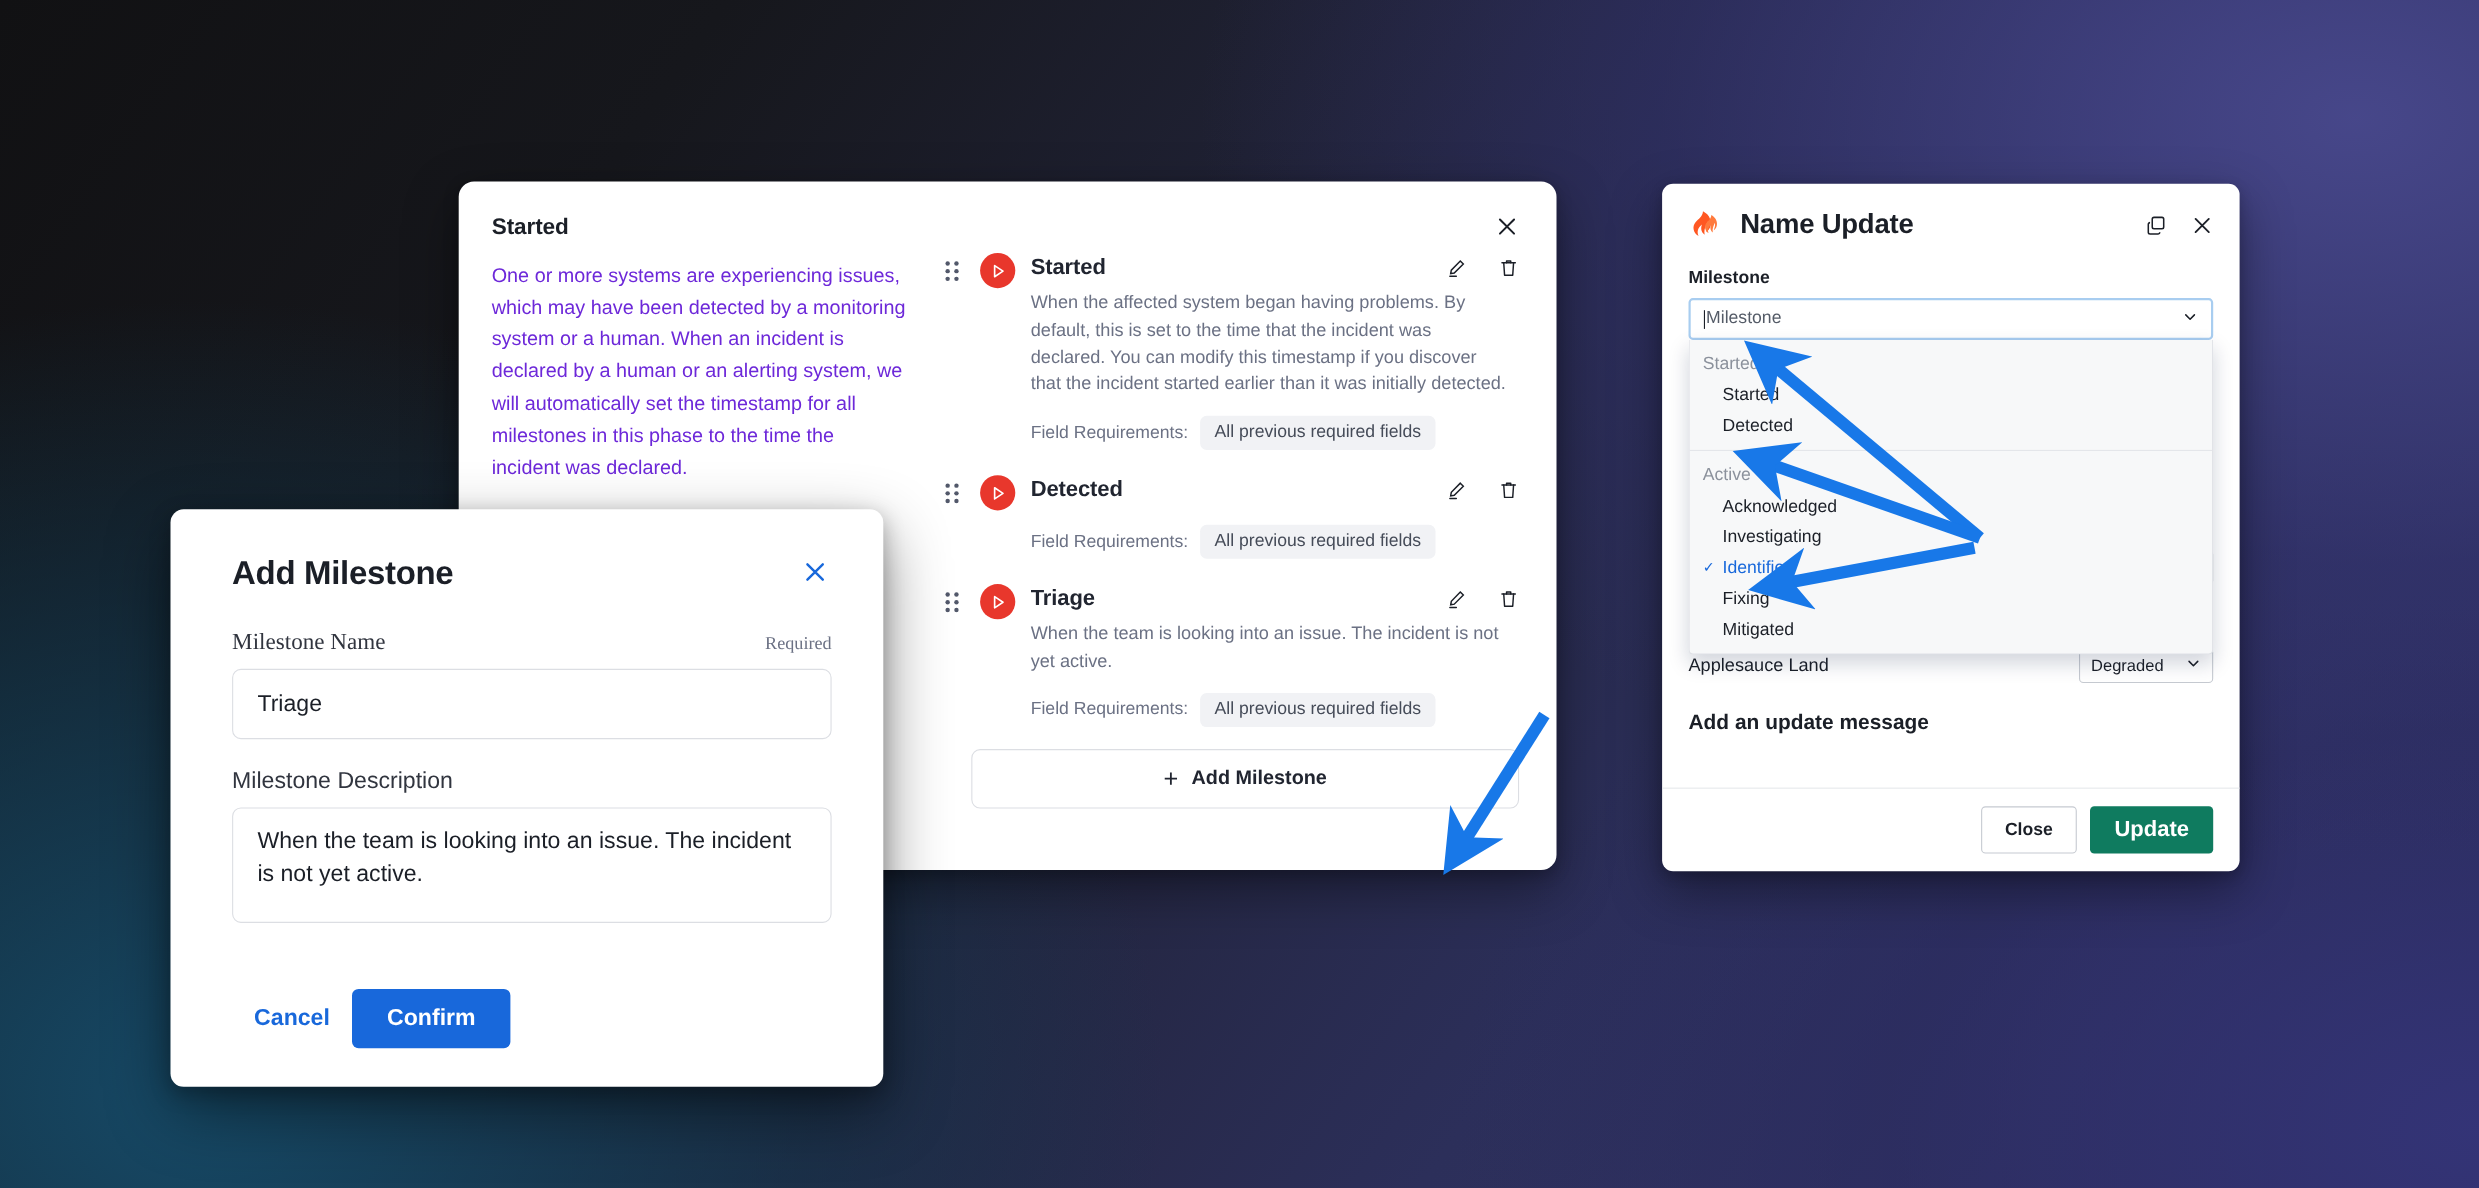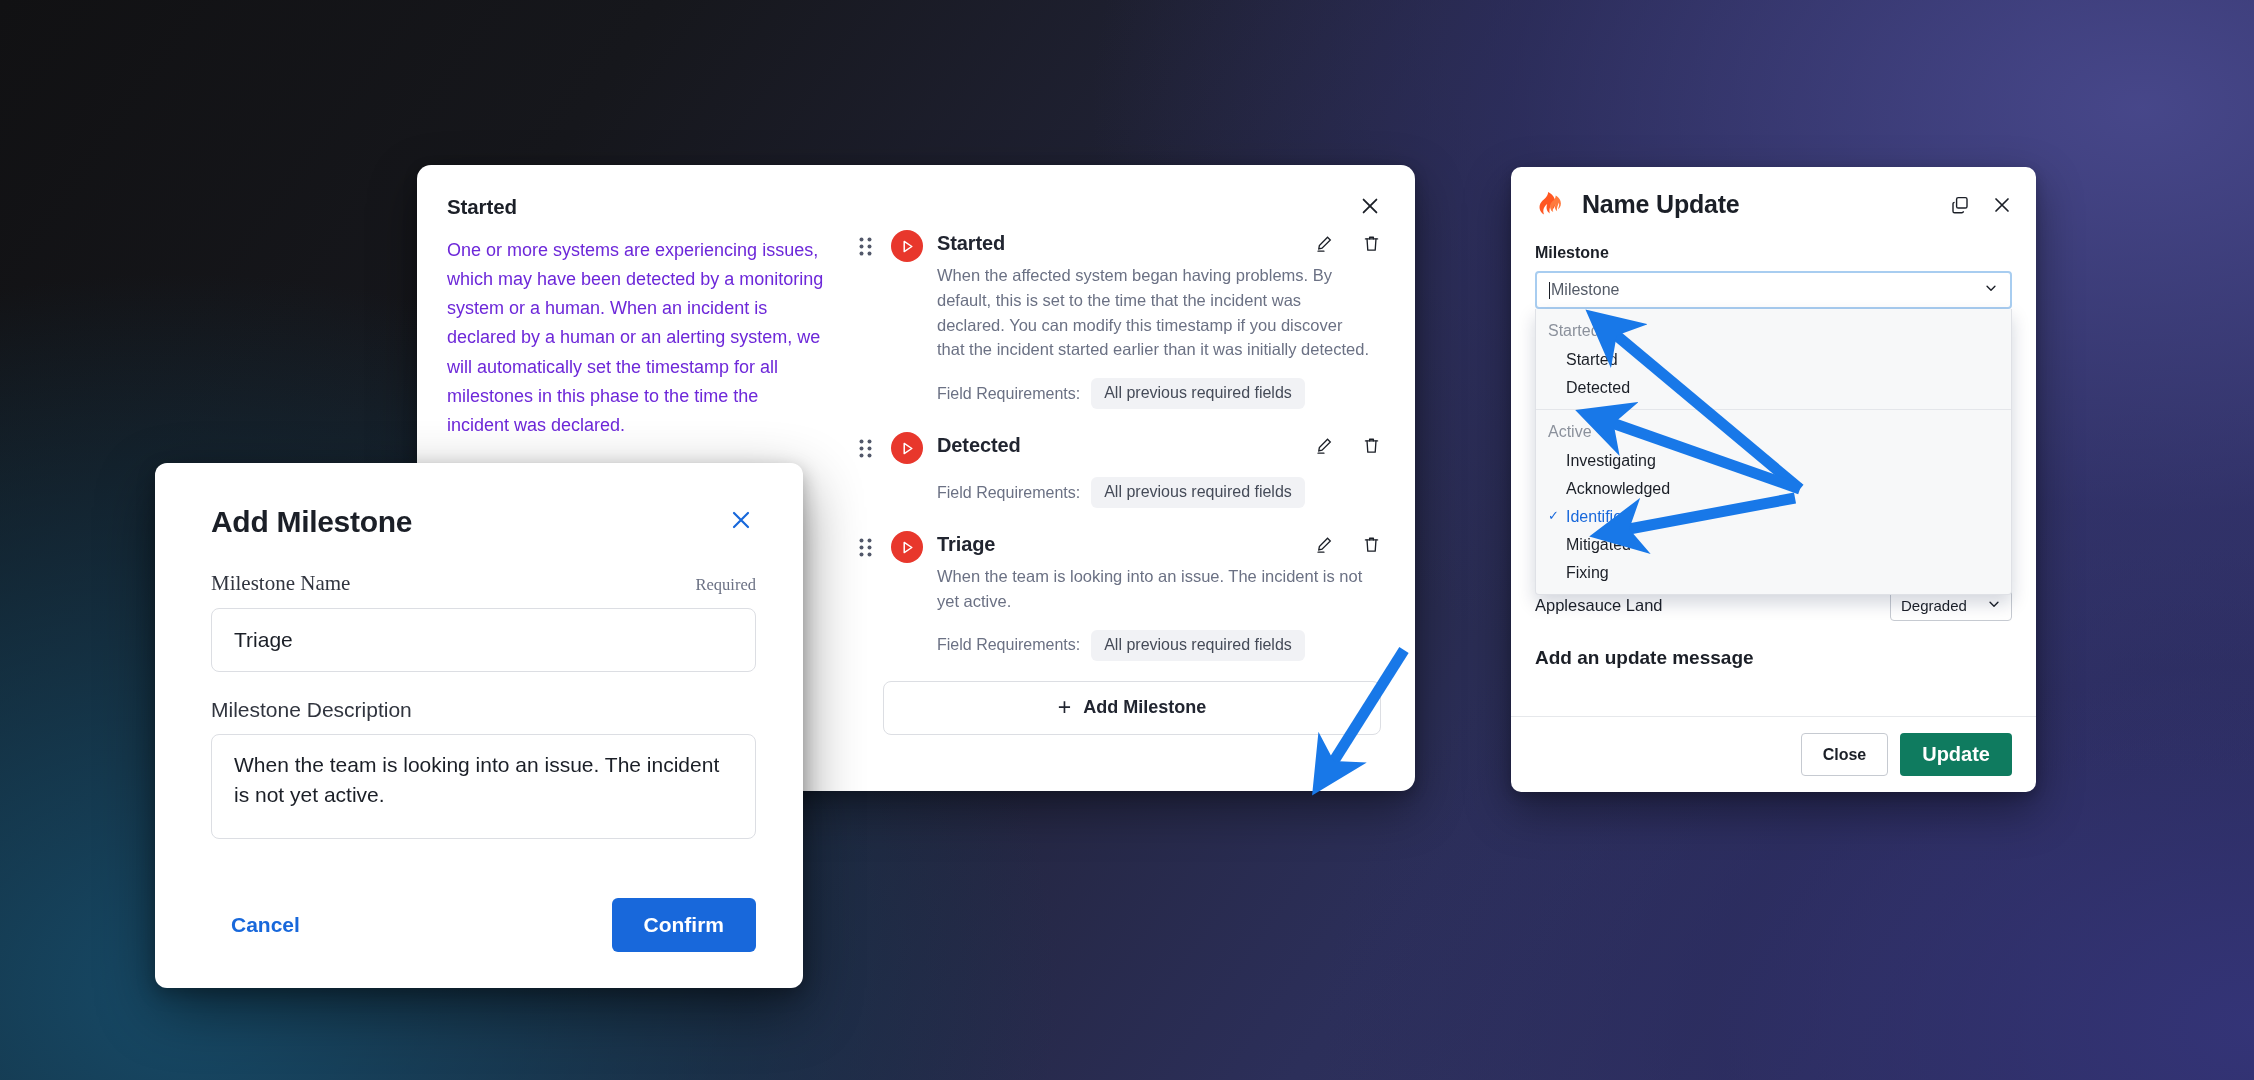--- a/index.html
+++ b/index.html
@@ -153,21 +153,21 @@
     width: 100%; height: 105px;
     border: 1px solid #dcdee3; border-radius: 8px;
     padding: 15px 22px;
     font-size: 21px; line-height: 1.45; color: #1b1f27;
     font-family: "Liberation Sans", sans-serif;
     resize: none;
     overflow: hidden;
   }
   .modal-footer {
     margin-top: 55px;
-    display: flex; align-items: center; justify-content: space-between; gap: 10px;
+    display: flex; align-items: center; justify-content: flex-start; 
   }
   .btn-cancel {
     background: none; border: none; cursor: pointer;
     font-family: "Liberation Sans", sans-serif;
     font-size: 21px; font-weight: 700; color: #1868db;
     padding: 14px 20px;
   }
   .btn-confirm {
     background: #1868db; border: none; cursor: pointer;
     font-family: "Liberation Sans", sans-serif;
@@ -505,25 +505,25 @@
             </svg>
           </span>
         </div>
 
         <div class="pu-dropdown">
           <div class="dd-group-label">Started</div>
           <div class="dd-item">Started</div>
           <div class="dd-item">Detected</div>
           <div class="dd-sep"></div>
           <div class="dd-group-label">Active</div>
+          <div class="dd-item">Acknowledged</div>
           <div class="dd-item">Investigating</div>
-          <div class="dd-item">Acknowledged</div>
           <div class="dd-item selected">Identified</div>
+          <div class="dd-item">Fixing</div>
           <div class="dd-item">Mitigated</div>
-          <div class="dd-item">Fixing</div>
         </div>
       </div>
 
       <div class="pu-row" style="margin-top:191px">
         <span class="pu-row-label">Functionality 2</span>
         <span class="pu-mini-select">
           <span>Bug</span>
           <span class="caret">
             <svg class="pu-caret-svg" viewBox="0 0 16 16" fill="none" stroke="#1b1f27" stroke-width="1.6" stroke-linecap="round" stroke-linejoin="round">
               <path d="M3.5 6 L8 10.5 L12.5 6"></path>

